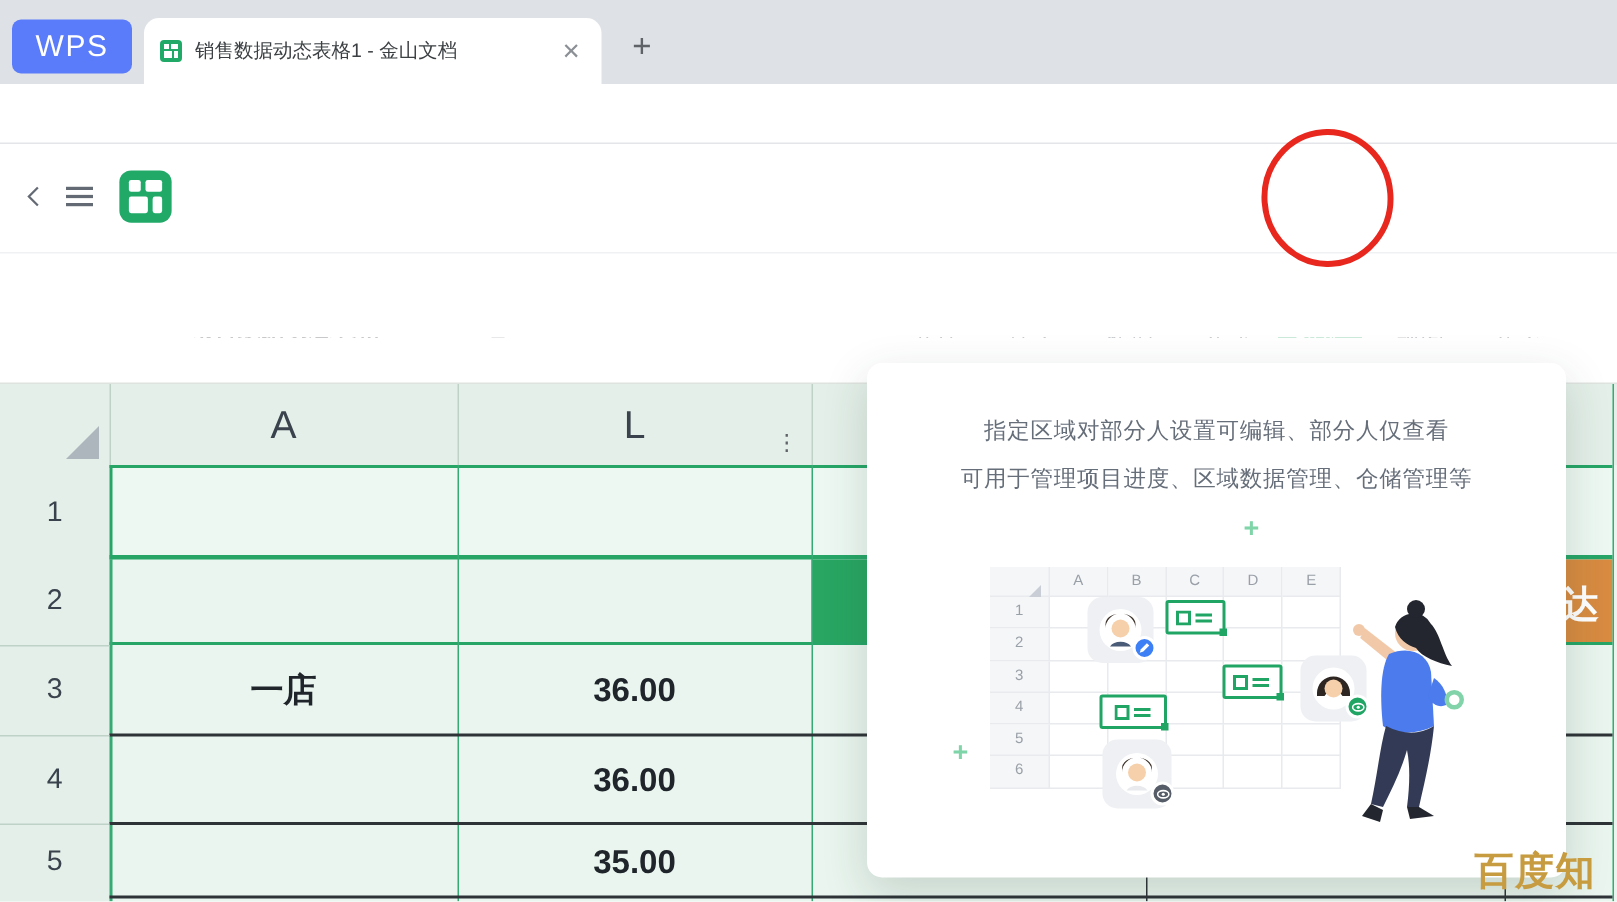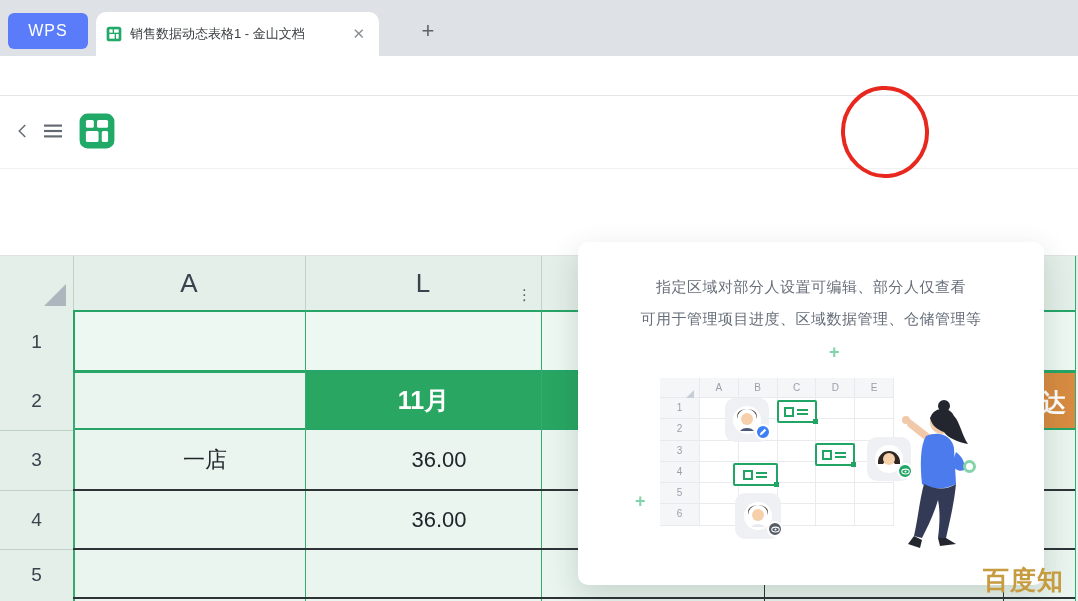--- a/index.html
+++ b/index.html
@@ -3,22 +3,22 @@
 <meta charset="utf-8">
 <style>
   * { margin:0; padding:0; box-sizing:border-box; }
   html,body { width:1078px; height:601px; overflow:hidden; }
   body { font-family:"Liberation Sans","DejaVu Sans",sans-serif; position:relative; background:#fff; }
   .abs { position:absolute; }
 
   
   .tabstrip { left:0; top:0; width:1078px; height:56px; background:#dee1e6; }
   .wps-btn { left:8px; top:13px; width:80px; height:36px; background:#5b7cfa; border-radius:6px;
-             color:#fff; font-size:16px; text-align:center; line-height:36px; letter-spacing:1px; }
-  .tab { left:96px; top:12px; width:283px; height:44px; background:#fff; border-radius:10px 10px 0 0;
+             color:#fff; font-size:20px; text-align:center; line-height:36px; letter-spacing:1px; }
+  .tab { left:96px; top:12px; width:305px; height:44px; background:#fff; border-radius:10px 10px 0 0;
          display:flex; align-items:center; padding:0 10px; }
   .tab-title { font-size:13px; color:#3c4043; flex:1; margin-left:8px; white-space:nowrap; overflow:hidden; }
   .tab-close { color:#8b9096; font-size:15px; padding:0 4px; }
   .newtab { left:414px; top:18px; width:28px; height:28px; color:#5f6368; font-size:22px; text-align:center; line-height:26px; }
   .navbar { left:0; top:56px; width:1078px; height:40px; background:#fff; border-bottom:1px solid #e3e5e8; }
   .nav-ic { top:63px; width:26px; height:26px; color:#5f6368; }
   .urlbar { left:145px; top:61px; width:925px; height:31px; background:#fff; border:1px solid #c6c9cd;
             border-radius:4px; display:flex; align-items:center; padding:0 10px; }
   .url-text { font-size:15px; color:#35393e; margin-left:10px; white-space:nowrap; }
 
@@ -53,21 +53,21 @@
   .gv { background:#35aa72; }  
   .dk { background:#2e3338; }  
   .r1fill { left:73px; top:54px; width:1002px; height:60px; background:#edf8f2; }
   .sel-top { left:73px; top:54px; width:1002px; height:2px; background:#26a567; }
   .sel-bot { left:73px; top:114px; width:1002px; height:3px; background:#26a567; }
   .sel-left { left:73px; top:54px; width:2px; height:63px; background:#26a567; }
   .gcell { top:117px; height:55px; background:#28a662; color:#fff; font-weight:700; font-size:25px;
            text-align:center; line-height:55px; }
   .ocell { top:117px; height:55px; background:#d88b41; }
   .grn-under { left:73px; top:172px; width:1002px; height:2px; background:#26a567; }
-  .dcell { color:#20252c; font-weight:400; font-size:22px; text-align:center;margin-left:16px; }
+  .dcell { color:#20252c; font-weight:700; font-size:22px; text-align:center; }
   .corner-tri { left:44px; top:284px; width:0; height:0; border-left:22px solid transparent; border-bottom:22px solid #aeb6bd; }
 
   
   .popup { left:578px; top:242px; width:466px; height:343px; background:#fff; border-radius:10px;
            box-shadow:0 10px 30px rgba(40,60,50,.18); z-index:50; }
   .pop-line { width:466px; text-align:center; font-size:15px; color:#666e79; letter-spacing:.5px; }
   .mini { left:82px; top:136px; width:234px; height:148px; display:grid;
           grid-template-columns:40px repeat(5,38.8px); grid-template-rows:20px repeat(6,21.3px); }
   .mini div { border-right:1px solid #e8eaee; border-bottom:1px solid #e8eaee; font-size:10px; color:#9aa0a8;
               text-align:center; line-height:20px; }
@@ -221,29 +221,29 @@
   <div class="abs sel-top"></div>
     <div class="abs sel-left"></div>
     <div class="abs sel-bot"></div>
 
   <div class="abs rowhdr" style="top:54px;  height:63px; line-height:63px;">1</div>
   <div class="abs rowhdr" style="top:117px; height:55px; line-height:55px;">2</div>
   <div class="abs rowhdr" style="top:174px; height:60px; line-height:60px;">3</div>
   <div class="abs rowhdr" style="top:234px; height:59px; line-height:59px;">4</div>
   <div class="abs rowhdr" style="top:293px; height:52px; line-height:52px;">5</div>
 
-  <div class="abs gcell" style="left:306px; width:235px;">11月</div>
   <div class="abs gcell" style="left:541px; width:462px;"></div>
   <div class="abs ocell" style="left:1003px; width:72px;"></div>
   <div class="abs" style="left:1041px; top:130px; color:#fff; font-weight:700; font-size:25px;">达</div>
   <div class="abs grn-under"></div>
 
   <div class="abs dcell" style="left:73px;  top:174px; width:232px; line-height:60px;">一店</div>
   <div class="abs dcell" style="left:305px; top:174px; width:236px; line-height:60px;">36.00</div>
   <div class="abs dcell" style="left:305px; top:234px; width:236px; line-height:59px;">36.00</div>
+  <div class="abs dcell" style="left:305px; top:293px; width:236px; line-height:52px;">35.00</div>
   <div class="abs dcell" style="left:541px; top:293px; width:223px; line-height:52px;">48.00</div>
   <div class="abs dcell" style="left:764px; top:293px; width:239px; line-height:52px;">525.00</div>
 
   <div class="abs gv" style="left:73px;  top:117px; width:2px; height:228px;"></div>
   <div class="abs gv" style="left:305px; top:54px;  width:1px; height:291px;"></div>
   <div class="abs gv" style="left:541px; top:54px;  width:1px; height:291px;"></div>
   <div class="abs dk" style="left:764px; top:174px; width:1px; height:171px;"></div>
   <div class="abs dk" style="left:1003px; top:117px; width:1px; height:228px;"></div>
   <div class="abs gv" style="left:1075px; top:0;   width:1px; height:345px;"></div>
   <div class="abs dk" style="left:73px; top:233px; width:1002px; height:1.5px;"></div>

